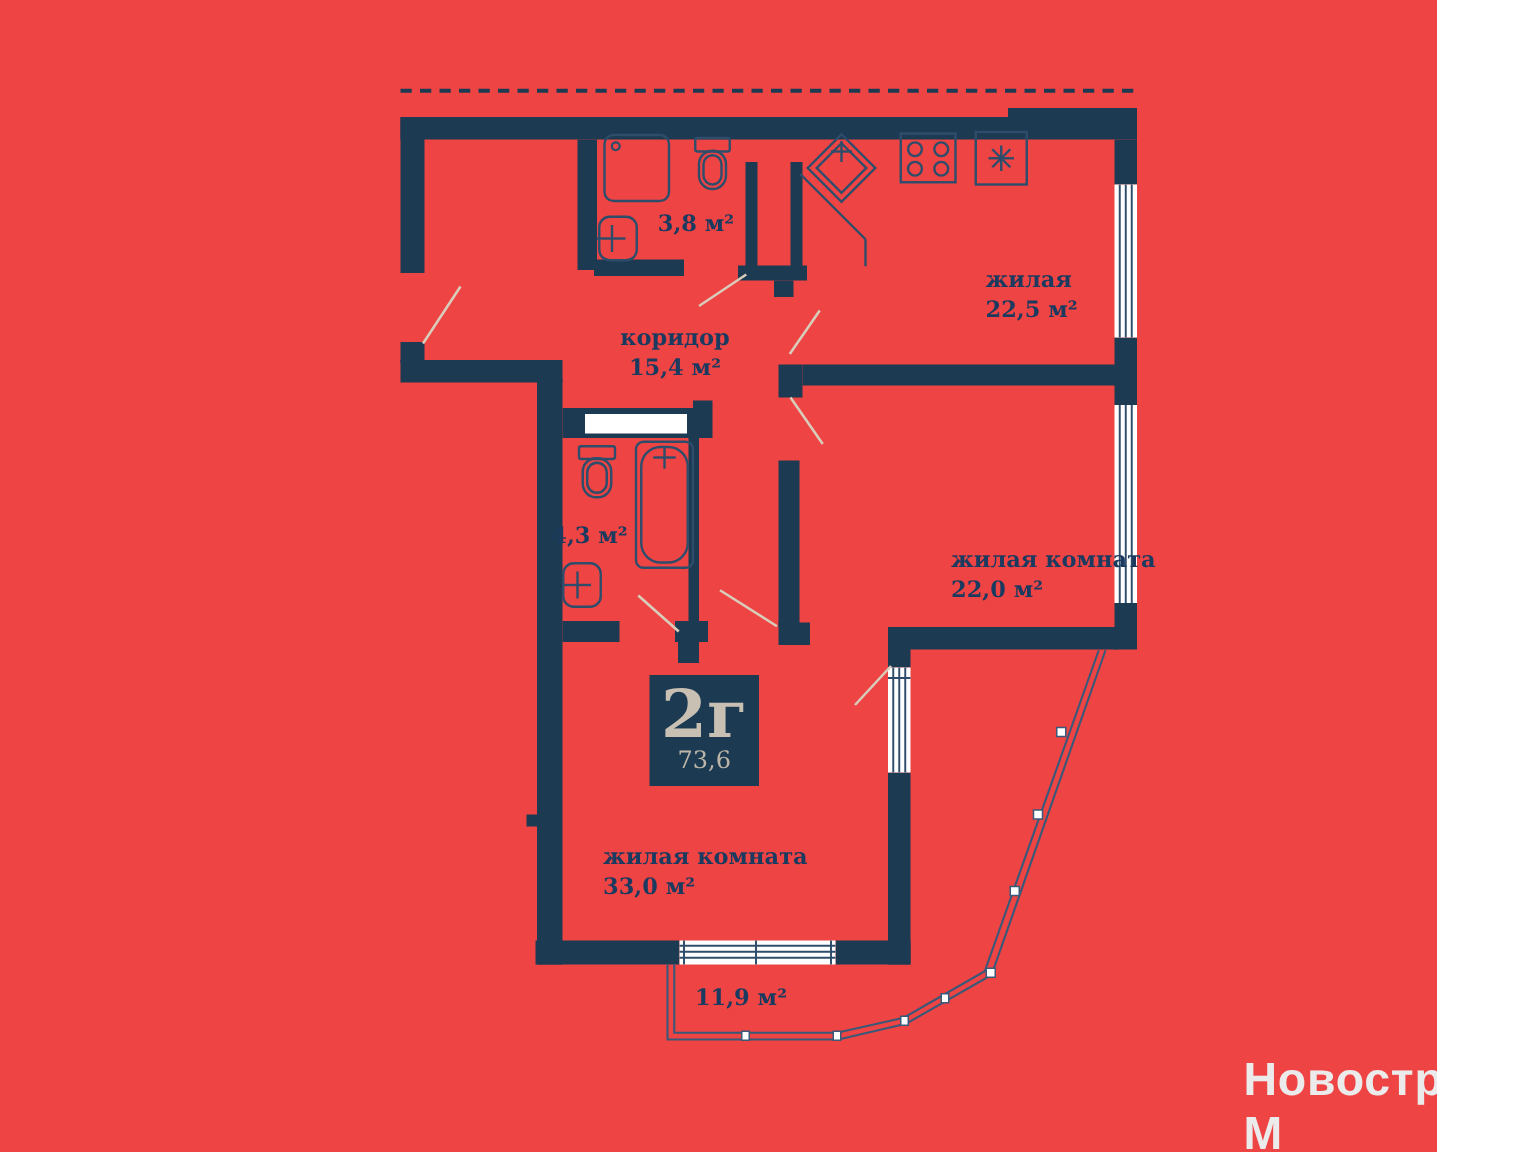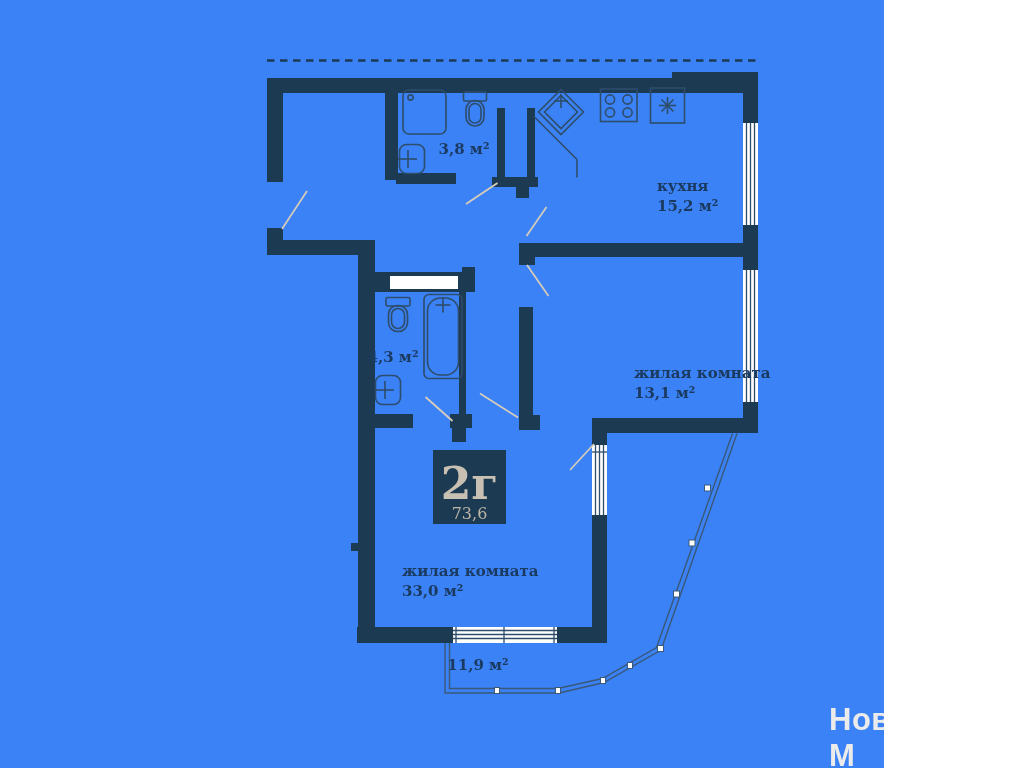--- a/index.html
+++ b/index.html
@@ -1,24 +1,24 @@
 <!DOCTYPE html>
 <html><head>
 <meta charset="utf-8">
 <style>
   html,body{margin:0;padding:0;background:#fff;}
-  #stage{position:relative;width:884px;height:768px;background:#3b82f6;overflow:hidden;
+  #stage{position:relative;width:958px;height:768px;background:#ef4444;overflow:hidden;
          font-family:"DejaVu Serif", serif;}
   #plan-svg{position:absolute;left:0;top:0;}
   .lbl{position:absolute;font-family:"DejaVu Serif", serif;font-weight:bold;color:#1b3a5f;
        font-size:15px;line-height:20px;white-space:nowrap;}
   .lbl .l2{font-weight:bold;}
   .center{text-align:center;}
   .badge{position:absolute;left:433px;top:450px;width:73px;height:74px;background:#1d3a53;
-         display:flex;flex-direction:column;align-items:center;justify-content:flex-end;}
+         display:flex;flex-direction:column;align-items:center;justify-content:center;}
   .badge .code{font-family:"DejaVu Serif", serif;font-weight:bold;font-size:44px;line-height:40px;color:#c8c1b3;}
   .badge .area{font-family:"DejaVu Serif", serif;font-size:16px;line-height:20px;color:#bdb6a8;}
   .watermark{position:absolute;left:829px;top:702px;font-family:"Liberation Sans", sans-serif;
              font-weight:bold;font-size:31px;color:#ebebeb;letter-spacing:0.5px;}
 </style>
 </head>
 <body>
 
 <div id="stage">
 
@@ -177,40 +177,44 @@
         <line x1="385" y1="381" x2="385" y2="399"></line>
       </g>
     </g>
   </svg>
 
   <div class="lbl center" style="left:429px;top:139px;width:70px">
     <div class="l2">3,8 м²</div>
   </div>
 
   <div class="lbl" style="left:657px;top:176px">
-    <div class="l1">кухня</div>
-    <div class="l2">15,2 м²</div>
-  </div>
-
+    <div class="l1">жилая</div>
+    <div class="l2">22,5 м²</div>
+  </div>
+
+  <div class="lbl center" style="left:399px;top:215px;width:102px">
+    <div class="l1">коридор</div>
+    <div class="l2">15,4 м²</div>
+  </div>
 
   <div class="lbl center" style="left:358px;top:347px;width:70px">
     <div class="l2">4,3 м²</div>
   </div>
 
   <div class="lbl" style="left:634px;top:363px">
     <div class="l1">жилая комната</div>
-    <div class="l2">13,1 м²</div>
+    <div class="l2">22,0 м²</div>
   </div>
 
   <div class="lbl" style="left:402px;top:561px">
     <div class="l1">жилая комната</div>
     <div class="l2">33,0 м²</div>
   </div>
 
-  <div class="lbl center" style="left:438px;top:655px;width:80px">
+  <div class="lbl center" style="left:454px;top:655px;width:80px">
     <div class="l2">11,9 м²</div>
   </div>
 
   <div class="badge">
     <div class="code">2г</div>
     <div class="area">73,6</div>
   </div>
 
   <div class="watermark">Новострой-М</div>
 

